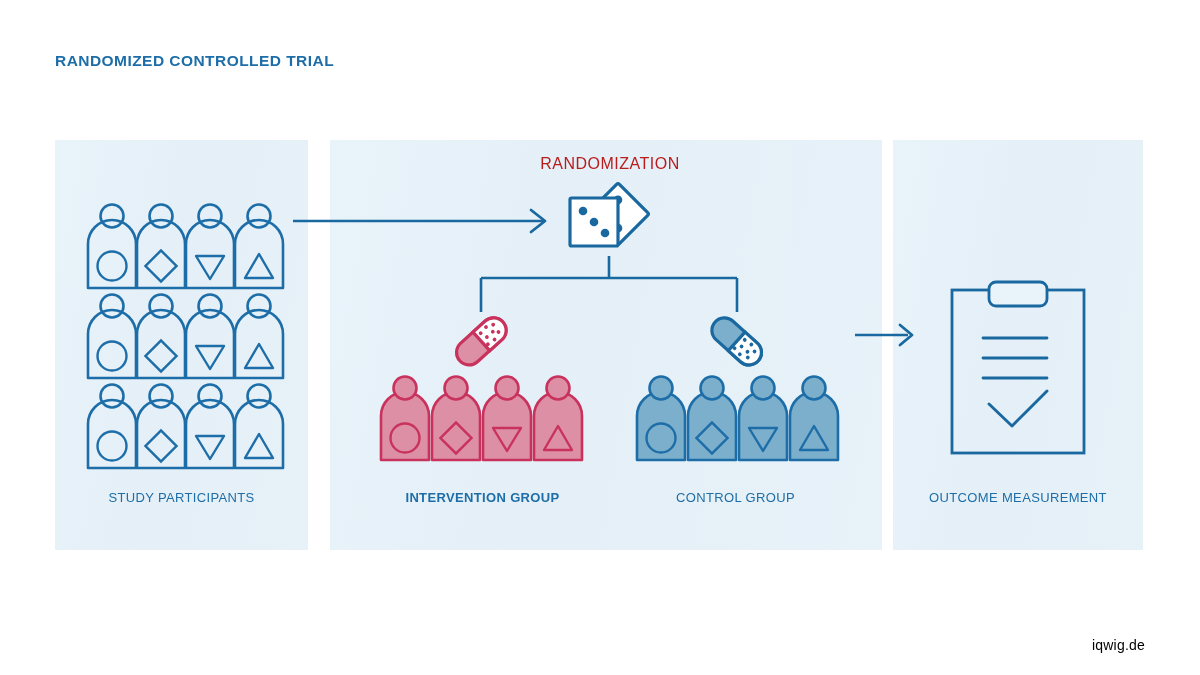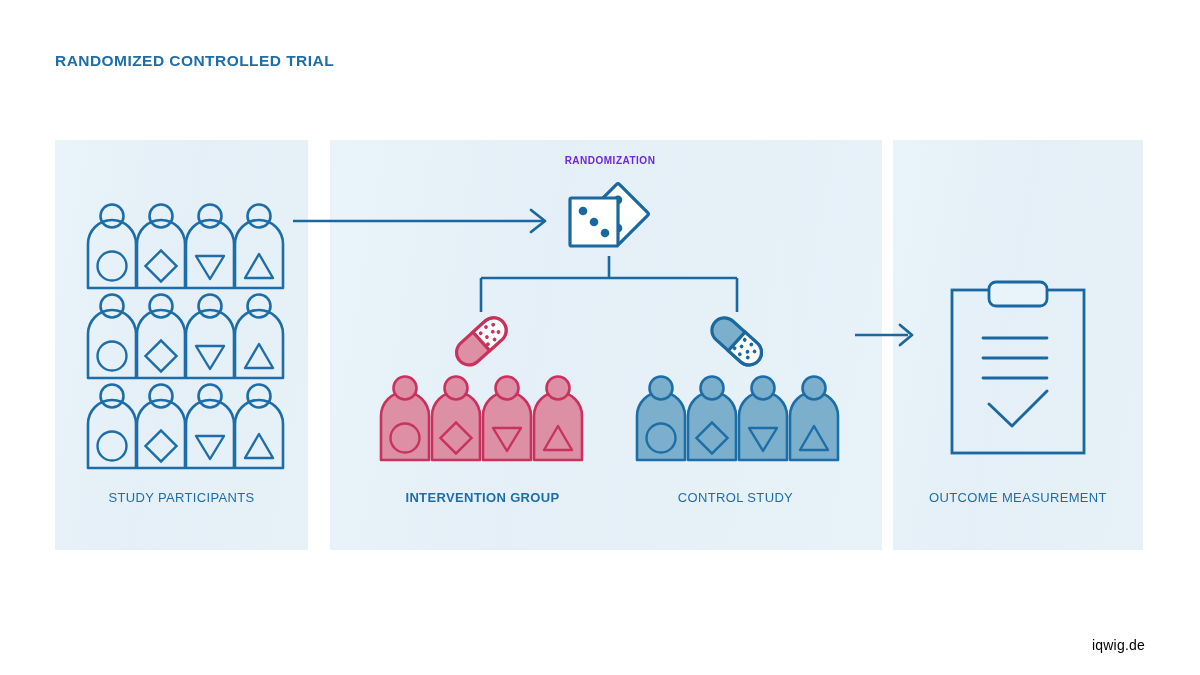--- a/index.html
+++ b/index.html
@@ -34,43 +34,43 @@
     font-size:13px;letter-spacing:.35px;color:#1d6ea8;
     text-align:center;white-space:nowrap;
   }
   #label-participants{left:55px;width:253px;}
   #label-intervention{left:380px;width:205px;font-weight:bold;}
   #label-control{left:633px;width:205px;}
   #label-outcome{left:893px;width:250px;}
 
   .rand-label{
     position:absolute;left:480px;top:155px;width:260px;
-    text-align:center;font-size:10px;font-weight:bold;
-    letter-spacing:.5px;color:#6d28d9;white-space:nowrap;
+    text-align:center;font-size:16px;font-weight:normal;
+    letter-spacing:.5px;color:#b91c1c;white-space:nowrap;
   }
 
   svg{position:absolute;left:0;top:0;overflow:visible;}
   .svg-layer{position:absolute;left:0;top:0;width:1200px;height:675px;pointer-events:none;}
 </style>
 </head>
 <body>
 
 <div id="stage">
 
   <div class="panel" id="panel-participants"></div>
   <div class="panel" id="panel-randomization"></div>
   <div class="panel" id="panel-groups"></div>
   <div class="panel" id="panel-outcome"></div>
 
   <div class="title">RANDOMIZED CONTROLLED TRIAL</div>
   <div class="footer">iqwig.de</div>
 
   <div class="panel-label" id="label-participants">STUDY PARTICIPANTS</div>
   <div class="panel-label" id="label-intervention">INTERVENTION GROUP</div>
-  <div class="panel-label" id="label-control">CONTROL STUDY</div>
+  <div class="panel-label" id="label-control">CONTROL GROUP</div>
   <div class="panel-label" id="label-outcome">OUTCOME MEASUREMENT</div>
   <div class="rand-label">RANDOMIZATION</div>
 
   <div class="svg-layer">
   <svg width="1200" height="675" viewBox="0 0 1200 675" xmlns="http://www.w3.org/2000/svg">
 
     <defs>
 
       <g id="person-base">
         <path d="M -24,40 L -24,-4 A 24 24 0 0 1 24,-4 L 24,40 Z" fill="none" stroke-width="2.6" stroke-linejoin="round"></path>

